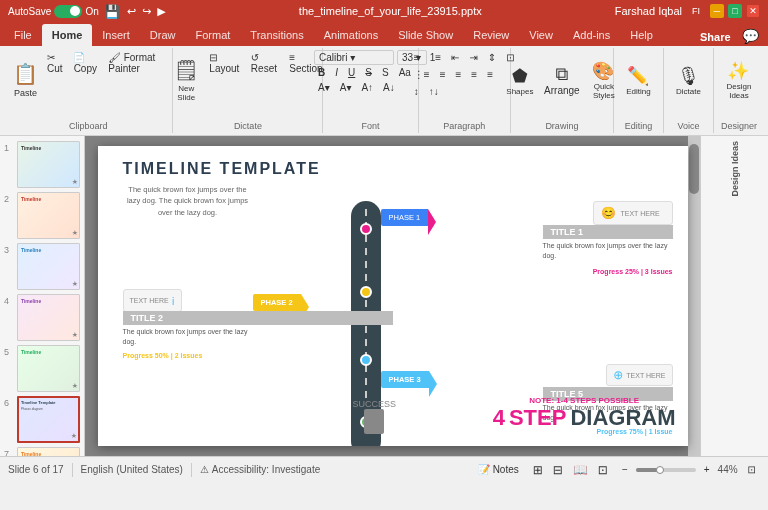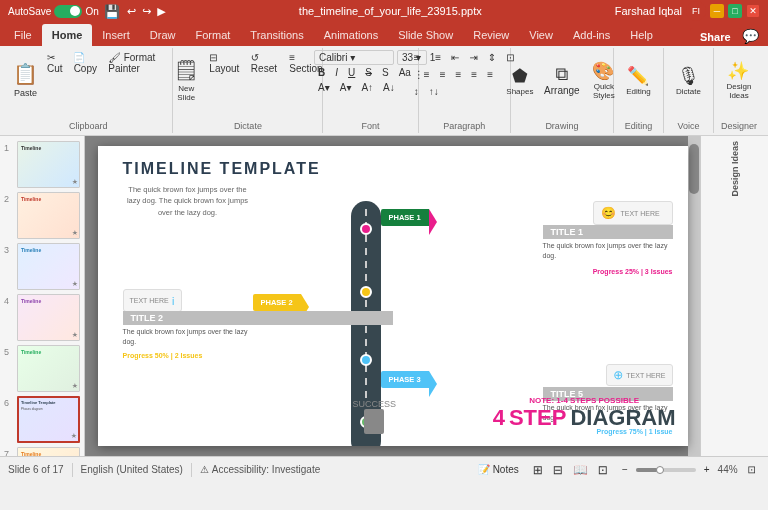--- a/index.html
+++ b/index.html
@@ -447,21 +447,21 @@
         </div>
 
         <div style="position:absolute;top:22px;left:50%;transform:translateX(-50%);width:12px;height:12px;border-radius:50%;background:#e91e8c;border:2px solid white;"></div>
         <div style="position:absolute;top:85px;left:50%;transform:translateX(-50%);width:12px;height:12px;border-radius:50%;background:#f5c518;border:2px solid white;"></div>
         <div style="position:absolute;top:153px;left:50%;transform:translateX(-50%);width:12px;height:12px;border-radius:50%;background:#4fc3f7;border:2px solid white;"></div>
         <div style="position:absolute;top:215px;left:50%;transform:translateX(-50%);width:12px;height:12px;border-radius:50%;background:#66bb6a;border:2px solid white;"></div>
       </div>
 
       <div style="position:absolute;top:63px;left:283px;display:flex;align-items:center;">
 
-        <div style="background:#15803d;color:white;font-size:7.5px;font-weight:700;padding:4px 8px 4px 8px;border-radius:2px 0 0 2px;position:relative;">PHASE 1
+        <div style="background:#3b82f6;color:white;font-size:7.5px;font-weight:400;padding:4px 8px 4px 8px;border-radius:2px 0 0 2px;position:relative;">PHASE 1
           <div style="position:absolute;right:-8px;top:0;width:0;height:0;border-top:13px solid transparent;border-bottom:13px solid transparent;border-left:8px solid #e91e8c;"></div>
         </div>
       </div>
 
       <div style="position:absolute;top:55px;right:15px;background:#f5f5f5;border:1px solid #ddd;border-radius:3px;padding:4px 8px;font-size:7px;color:#888;display:flex;align-items:center;gap:4px;min-width:80px;">
         <span style="font-size:12px;">😊</span>
         <span>TEXT HERE</span>
       </div>
 
       <div style="position:absolute;top:79px;right:15px;background:#bdbdbd;color:white;font-size:9px;font-weight:700;padding:2px 8px;min-width:130px;">TITLE 1</div>

